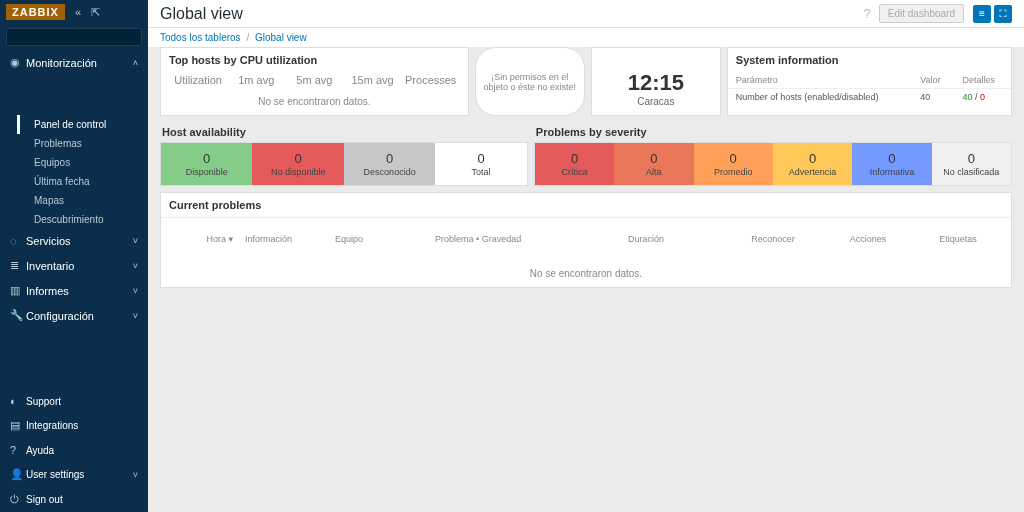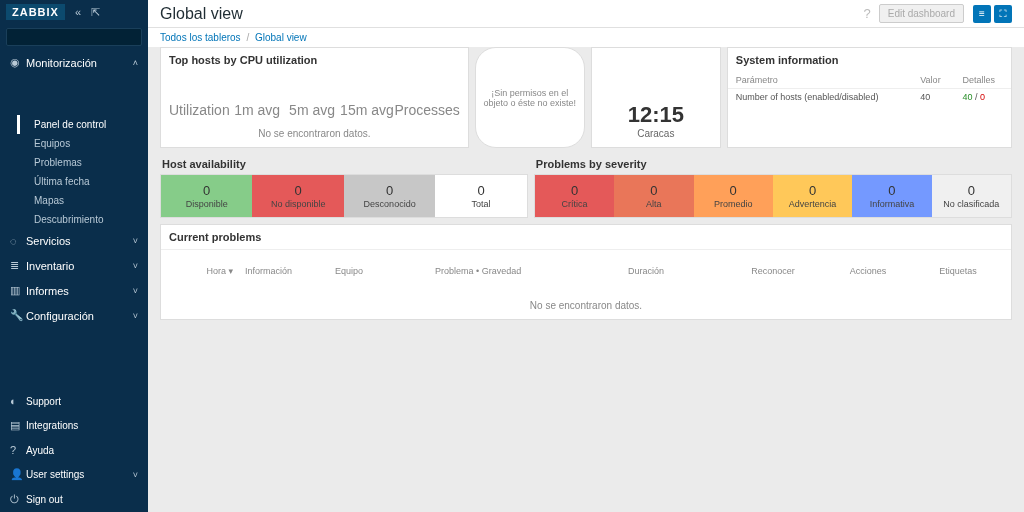--- a/index.html
+++ b/index.html
@@ -2,21 +2,21 @@
 <html><head>
 <meta charset="utf-8">
 <style>
 * { margin:0; padding:0; box-sizing:border-box; font-family:Arial,sans-serif; }
 body { background:#ebebeb; width:1024px; height:512px; overflow:hidden; font-size:10px; color:#333; }
 .app { display:flex; width:100%; height:100%; }
 
 
 .sidebar { width:148px; background:#0a2e4b; color:#fff; display:flex; flex-direction:column; }
 .logo-bar { display:flex; align-items:center; height:24px; padding:2px 6px; gap:6px; }
-.logo { background:#0c4a6e; color:#fff; font-weight:bold; font-size:11px; padding:2px 6px; letter-spacing:1px; }
+.logo { background:#a16207; color:#fff; font-weight:bold; font-size:11px; padding:2px 6px; letter-spacing:1px; }
 .logo-ico { color:#b8c9d6; font-size:11px; margin-left:4px; }
 .search-wrap { padding:4px 6px; }
 .search { display:flex; align-items:center; background:#022236; border:1px solid #1a3f5a; border-radius:2px; height:18px; }
 .search input { flex:1; background:transparent; border:none; outline:none; color:#fff; font-size:10px; padding:0 4px; }
 .search-ico { color:#b8c9d6; padding:0 5px; font-size:11px; }
 
 .nav { flex:1; overflow:auto; }
 .nav-section { display:flex; align-items:center; padding:6px 10px; color:#fff; cursor:pointer; }
 .nav-section .icon { width:16px; font-size:11px; color:#b8c9d6; }
 .nav-section .lbl { flex:1; font-size:11px; }
@@ -41,21 +41,21 @@
 .crumbs .sep { color:#aaa; margin:0 3px; }
 
 .content { flex:1; padding:0 12px 12px; background:#ebebeb; overflow:auto; }
 
 .row { display:flex; gap:6px; margin-bottom:6px; }
 .widget { background:#fff; border:1px solid #ddd; }
 .widget-title { font-size:11px; font-weight:bold; padding:6px 8px; color:#333; }
 
 
 .w-cpu { flex:1.3; }
-.w-cpu .cols { display:flex; padding:2px 8px; color:#888; font-size:14px;margin-top:28px; }
+.w-cpu .cols { display:flex; padding:2px 8px; color:#888; font-size:11px; }
 .w-cpu .cols span { flex:1; text-align:center; }
 .w-cpu .empty { text-align:center; color:#888; padding:8px; font-size:10px; }
 
 .w-perm { width:110px; display:flex; align-items:center; justify-content:center; text-align:center; color:#888; font-size:9px; padding:6px;border-radius:21px; }
 
 .w-clock { width:130px; display:flex; flex-direction:column; align-items:center; justify-content:flex-end; padding:8px; }
 .w-clock .time { font-size:22px; font-weight:bold; color:#333; }
 .w-clock .tz { font-size:10px; color:#666; }
 
 .w-sys { flex:1.2; }
@@ -110,22 +110,22 @@
       </div>
     </div>
     <nav class="nav">
       <div class="nav-section">
         <span class="icon">◉</span>
         <span class="lbl">Monitorización</span>
         <span class="caret">˄</span>
       </div>
       <div class="nav-sub">
         <a class="nav-sub-item active">Panel de control</a>
+        <a class="nav-sub-item">Problemas</a>
         <a class="nav-sub-item">Equipos</a>
-        <a class="nav-sub-item">Problemas</a>
         <a class="nav-sub-item">Última fecha</a>
         <a class="nav-sub-item">Mapas</a>
         <a class="nav-sub-item">Descubrimiento</a>
       </div>
       <div class="nav-section">
         <span class="icon">◌</span>
         <span class="lbl">Servicios</span>
         <span class="caret">˅</span>
       </div>
       <div class="nav-section">

